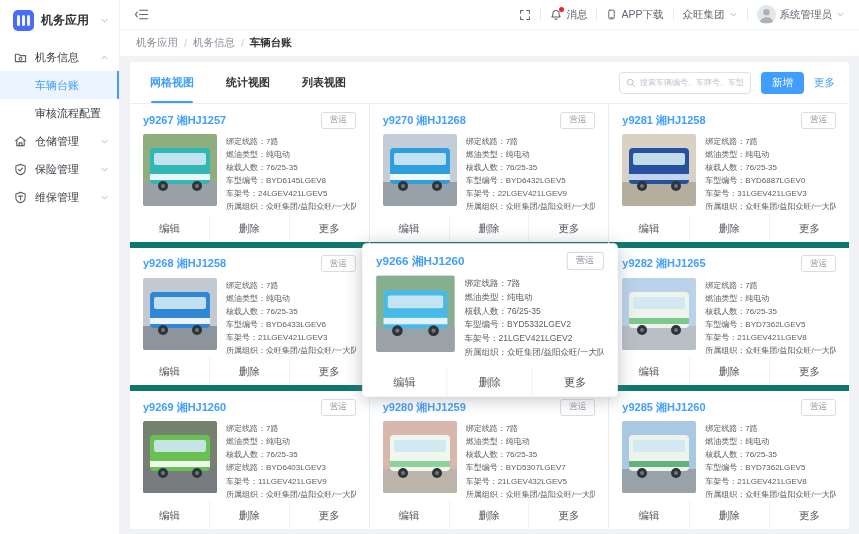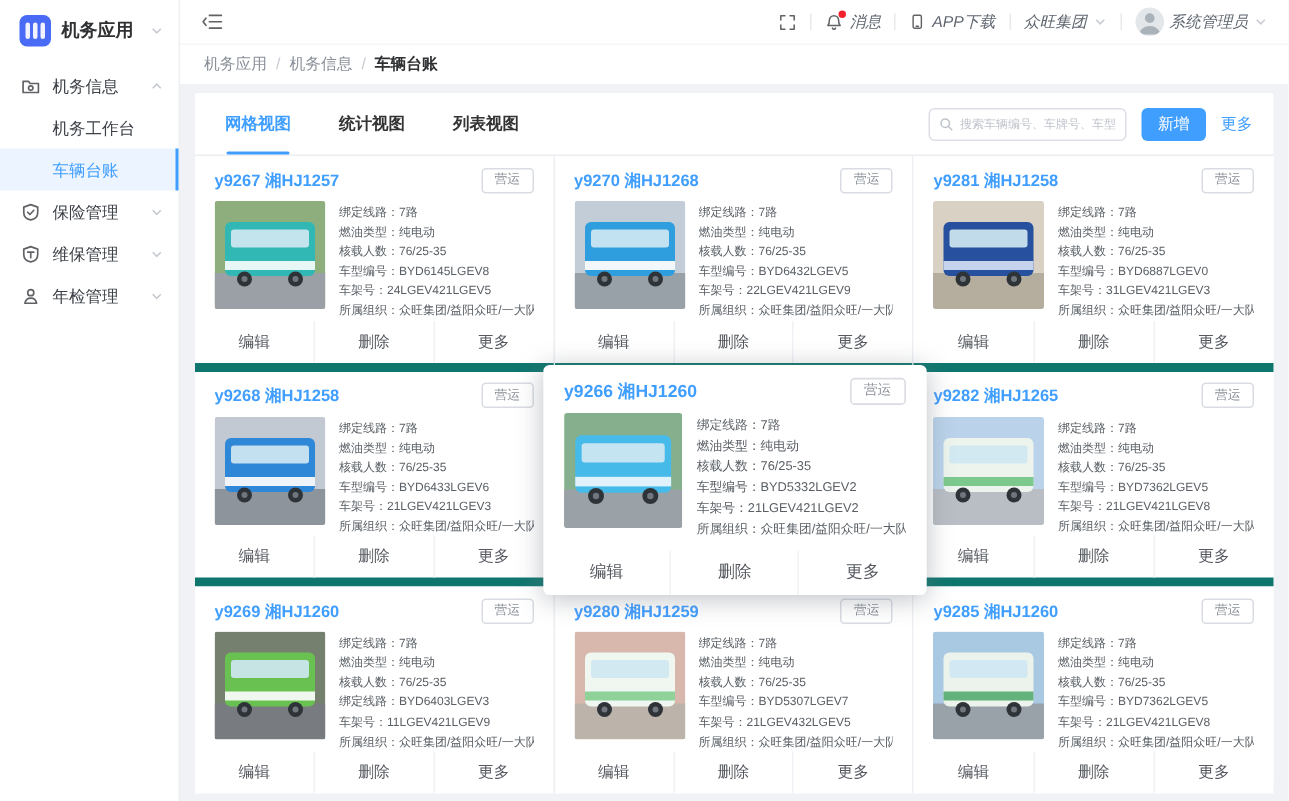--- a/index.html
+++ b/index.html
@@ -17,21 +17,21 @@
   .nav-row { height:28px; display:flex; align-items:center; padding:0 10px 0 14px; font-size:11px; color:#3c4047; cursor:pointer; }
   .nav-row .ic { width:13px; height:13px; margin-right:8px; flex-shrink:0; display:flex; }
   .nav-row .lbl { flex:1; white-space:nowrap; }
   .nav-sub { padding-left:35px; }
   .nav-sub.active { color:#409eff; background:#ecf5ff; border-right:2px solid #409eff; padding-right:8px; }
   .chev { width:9px; height:9px; flex-shrink:0; opacity:.55; }
 
   
   .main { flex:1; min-width:0; display:flex; flex-direction:column; }
   .topbar { height:30px; background:#fff; border-bottom:1px solid #f5f6f7; display:flex; align-items:center; justify-content:space-between; padding:0 14px; }
-  .tb-right { display:flex; align-items:center; gap:9px; font-size:10.5px; color:#5f6670;font-style:italic; }
+  .tb-right { display:flex; align-items:center; gap:9px; font-size:10.5px; color:#5f6670; }
   .tb-item { display:flex; align-items:center; gap:4px; cursor:pointer; }
   .tb-sep { width:1px; height:11px; background:#e7e9ec; }
   .bell-wrap { position:relative; display:flex; }
   .red-dot { position:absolute; top:-2px; right:-2px; width:5px; height:5px; border-radius:50%; background:#f5222d; }
   .avatar { width:19px; height:19px; border-radius:50%; background:#e4e7ea; display:flex; align-items:center; justify-content:center; overflow:hidden; }
   .crumbs { height:26px; background:#fff; display:flex; align-items:center; padding:0 16px; font-size:10.5px; color:#8a9099; gap:6px; }
   .crumbs .sep { color:#c6cad1; }
   .crumbs .cur { color:#303133; font-weight:700; }
   .crumb-link { cursor:pointer; }
 
@@ -92,25 +92,38 @@
           <svg class="stroke" viewBox="0 0 14 14" width="13" height="13">
               <path d="M1.5 3.5h4l1 1.5h6v6.5h-11z"></path>
               <circle cx="7" cy="8.3" r="1.6"></circle>
             </svg>
         </span>
         <span class="lbl">机务信息</span>
         <svg class="chev" viewBox="0 0 10 10">
             <polyline points="2,6.5 5,3.5 8,6.5" fill="none" stroke="#9aa0a8" stroke-width="1.2"></polyline>
           </svg>
       </div>
-      <div class="nav-row nav-sub">
-        <span class="lbl">机务工作台</span>
-      </div>
       <div class="nav-row nav-sub active">
         <span class="lbl">车辆台账</span>
+      </div>
+      <div class="nav-row nav-sub">
+        <span class="lbl">审核流程配置</span>
+      </div>
+      <div class="nav-row">
+        <span class="ic">
+          <svg class="stroke" viewBox="0 0 14 14" width="13" height="13">
+              <path d="M1.8 6.2L7 2l5.2 4.2"></path>
+              <path d="M3 5.5v6h8v-6"></path>
+              <path d="M5.5 11.5v-3h3v3"></path>
+            </svg>
+        </span>
+        <span class="lbl">仓储管理</span>
+        <svg class="chev" viewBox="0 0 10 10">
+            <polyline points="2,3.5 5,6.5 8,3.5" fill="none" stroke="#9aa0a8" stroke-width="1.2"></polyline>
+          </svg>
       </div>
       <div class="nav-row">
         <span class="ic">
           <svg class="stroke" viewBox="0 0 14 14" width="13" height="13">
               <path d="M7 1.5l5 1.8v4c0 2.8-2.2 4.6-5 5.2-2.8-.6-5-2.4-5-5.2v-4z"></path>
               <path d="M4.8 7l1.6 1.6 2.8-3"></path>
             </svg>
         </span>
         <span class="lbl">保险管理</span>
         <svg class="chev" viewBox="0 0 10 10">
@@ -118,32 +131,20 @@
           </svg>
       </div>
       <div class="nav-row">
         <span class="ic">
           <svg class="stroke" viewBox="0 0 14 14" width="13" height="13">
               <path d="M7 1.5l5 1.8v4c0 2.8-2.2 4.6-5 5.2-2.8-.6-5-2.4-5-5.2v-4z"></path>
               <path d="M4.8 5.5h4.4M7 5.5v4"></path>
             </svg>
         </span>
         <span class="lbl">维保管理</span>
-        <svg class="chev" viewBox="0 0 10 10">
-            <polyline points="2,3.5 5,6.5 8,3.5" fill="none" stroke="#9aa0a8" stroke-width="1.2"></polyline>
-          </svg>
-      </div>
-      <div class="nav-row">
-        <span class="ic">
-          <svg class="stroke" viewBox="0 0 14 14" width="13" height="13">
-              <circle cx="7" cy="4.4" r="2.2"></circle>
-              <path d="M2.8 12c.5-2.4 2.2-3.6 4.2-3.6s3.7 1.2 4.2 3.6z"></path>
-            </svg>
-        </span>
-        <span class="lbl">年检管理</span>
         <svg class="chev" viewBox="0 0 10 10">
             <polyline points="2,3.5 5,6.5 8,3.5" fill="none" stroke="#9aa0a8" stroke-width="1.2"></polyline>
           </svg>
       </div>
     </nav>
   </aside>
 
   <div class="main">
 
     <div class="topbar">

